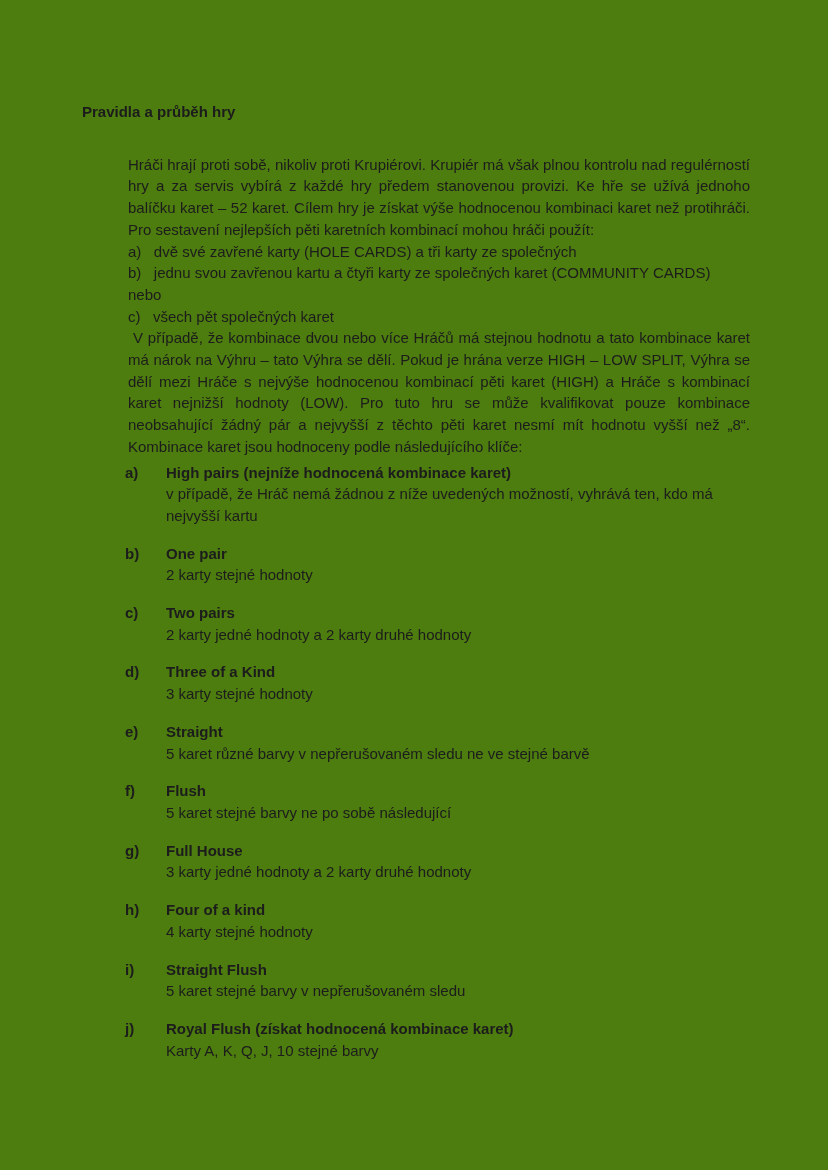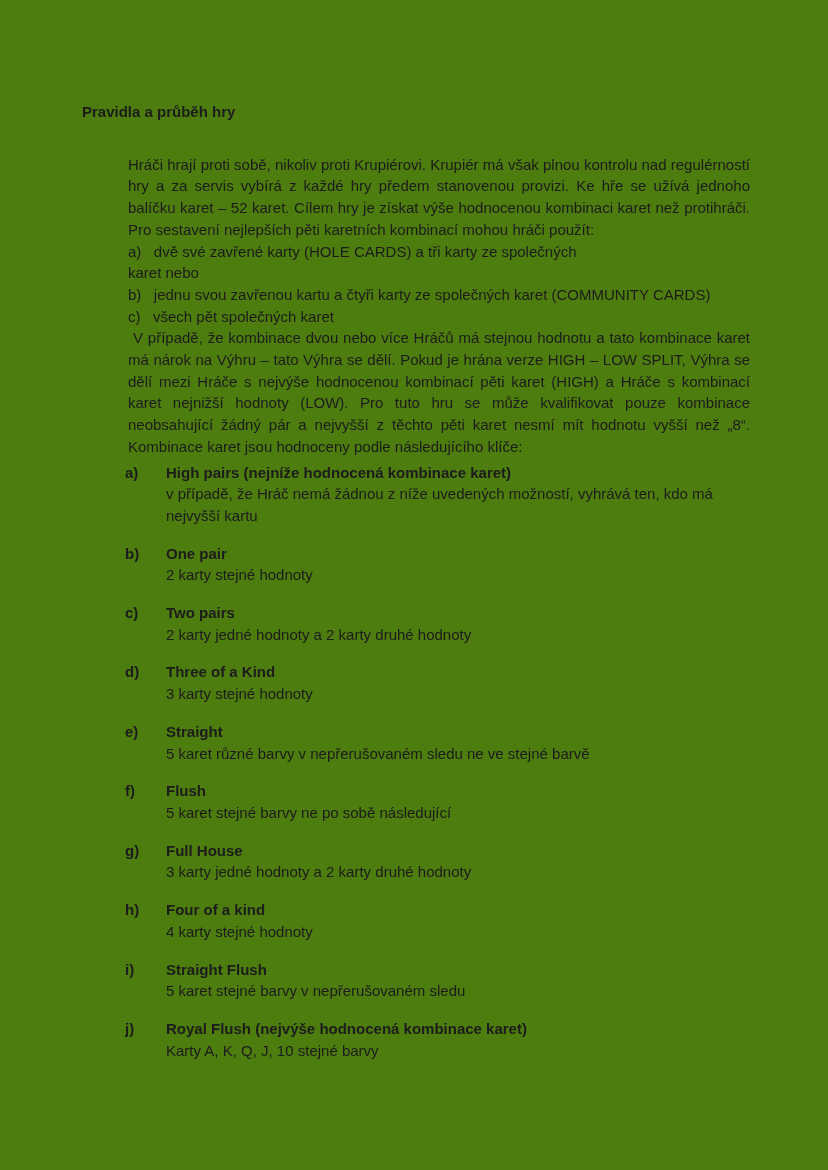--- a/index.html
+++ b/index.html
@@ -60,22 +60,22 @@
 
 <div class="page">
 
   <div class="heading">Pravidla a průběh hry</div>
 
   <div class="body-col">
     <p class="para">Hráči hrají proti sobě, nikoliv proti Krupiérovi. Krupiér má však plnou kontrolu nad regulérností hry a za servis vybírá z každé hry předem stanovenou provizi. Ke hře se užívá jednoho balíčku karet – 52 karet. Cílem hry je získat výše hodnocenou kombinaci karet než protihráči. Pro sestavení nejlepších pěti karetních kombinací mohou hráči použít:</p>
 
     <div>
       <div class="opt-line">a)   dvě své zavřené karty (HOLE CARDS) a tři karty ze společných</div>
-      <div class="opt-line">karet nebo</div>
       <div class="opt-line">b)   jednu svou zavřenou kartu a čtyři karty ze společných karet (COMMUNITY CARDS)</div>
+      <div class="opt-line">nebo</div>
       <div class="opt-line">c)   všech pět společných karet</div>
     </div>
 
     <p class="split-para">V případě, že kombinace dvou nebo více Hráčů má stejnou hodnotu a tato kombinace karet má nárok na Výhru – tato Výhra se dělí. Pokud je hrána verze HIGH – LOW SPLIT, Výhra se dělí mezi Hráče s nejvýše hodnocenou kombinací pěti karet (HIGH) a Hráče s kombinací karet nejnižší hodnoty (LOW). Pro tuto hru se může kvalifikovat pouze kombinace neobsahující žádný pár a nejvyšší z těchto pěti karet nesmí mít hodnotu vyšší než „8“. Kombinace karet jsou hodnoceny podle následujícího klíče:</p>
   </div>
 
   <div class="hands">
 
     <div class="hand-row">
       <span class="hand-letter">a)</span>
@@ -145,20 +145,20 @@
       <span class="hand-letter">i)</span>
       <div class="hand-content">
         <div class="hand-title">Straight Flush</div>
         <div class="hand-desc">5 karet stejné barvy v nepřerušovaném sledu</div>
       </div>
     </div>
 
     <div class="hand-row">
       <span class="hand-letter">j)</span>
       <div class="hand-content">
-        <div class="hand-title">Royal Flush (nejvýše hodnocená kombinace karet)</div>
+        <div class="hand-title">Royal Flush (získat hodnocená kombinace karet)</div>
         <div class="hand-desc">Karty A, K, Q, J, 10 stejné barvy</div>
       </div>
     </div>
 
   </div>
 
 </div>
 
 </body></html>

